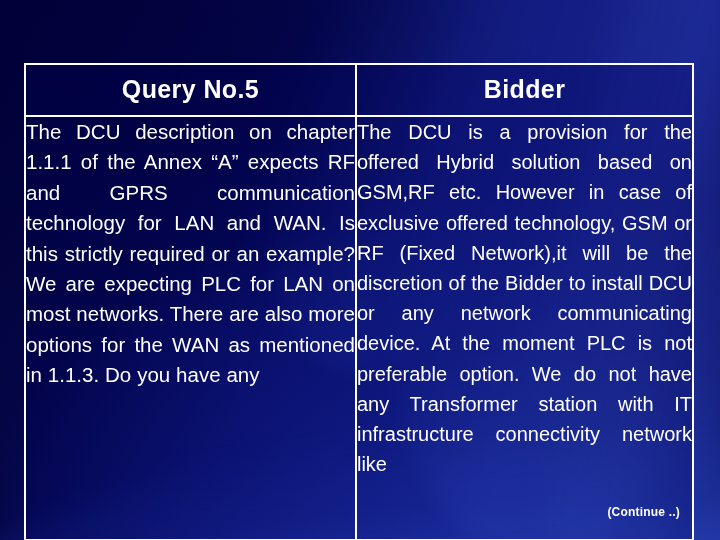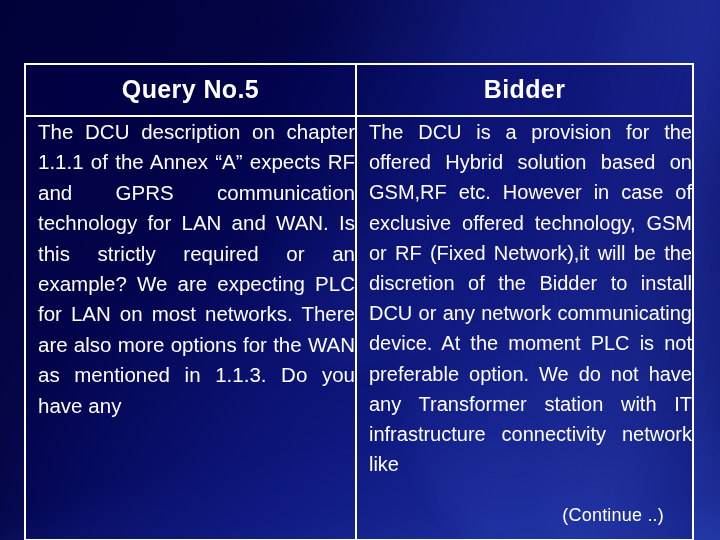--- a/index.html
+++ b/index.html
@@ -116,32 +116,31 @@
   .cell-text {
     display: block;
     color: #ffffff;
     font-size: 20.5px;
     line-height: 30.4px;
     text-align: justify;
     text-align-last: left;
     text-justify: inter-word;
     white-space: pre-line;
     word-spacing: 0.2px;
-    padding-left: 12px;
   }
   .cell-text.right-col { font-size: 20px; line-height: 30.2px; }
 
   
   #continue-note {
     position: absolute;
-    right: 56px;
+    right: 40px;
     top: 505px;
     color: #ffffff;
-    font-size: 18px;
-    font-weight: normal;
+    font-size: 12px;
+    font-weight: bold;
     letter-spacing: 0.2px;
     white-space: nowrap;
   }
 </style>
 </head>
 <body>
 
 <div id="slide">
 
   <div class="swoosh swoosh-a"></div>

